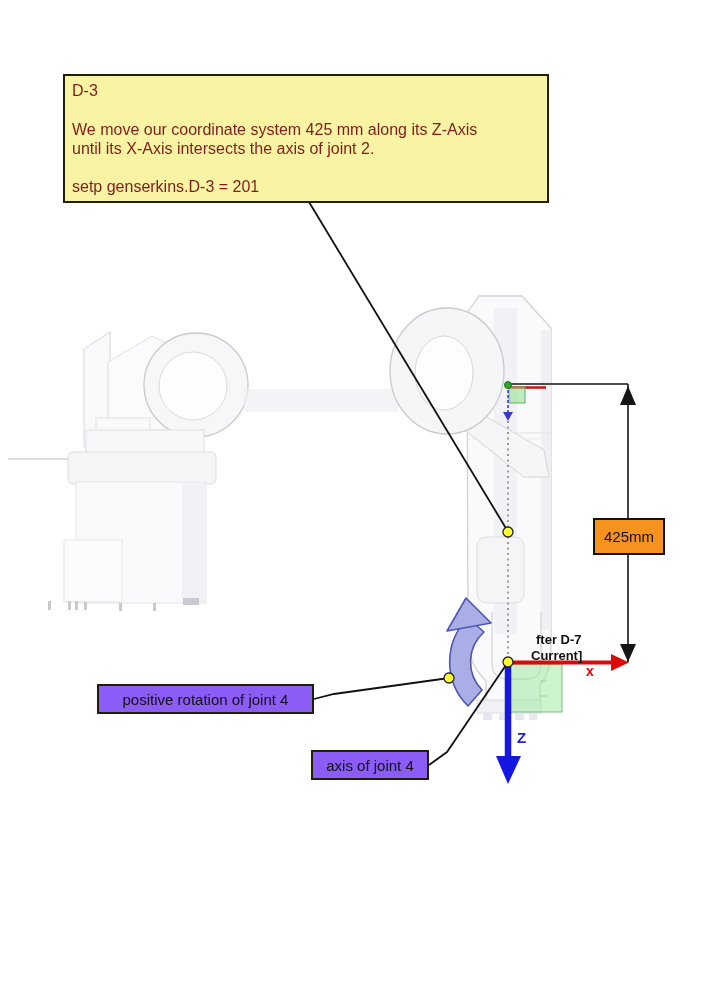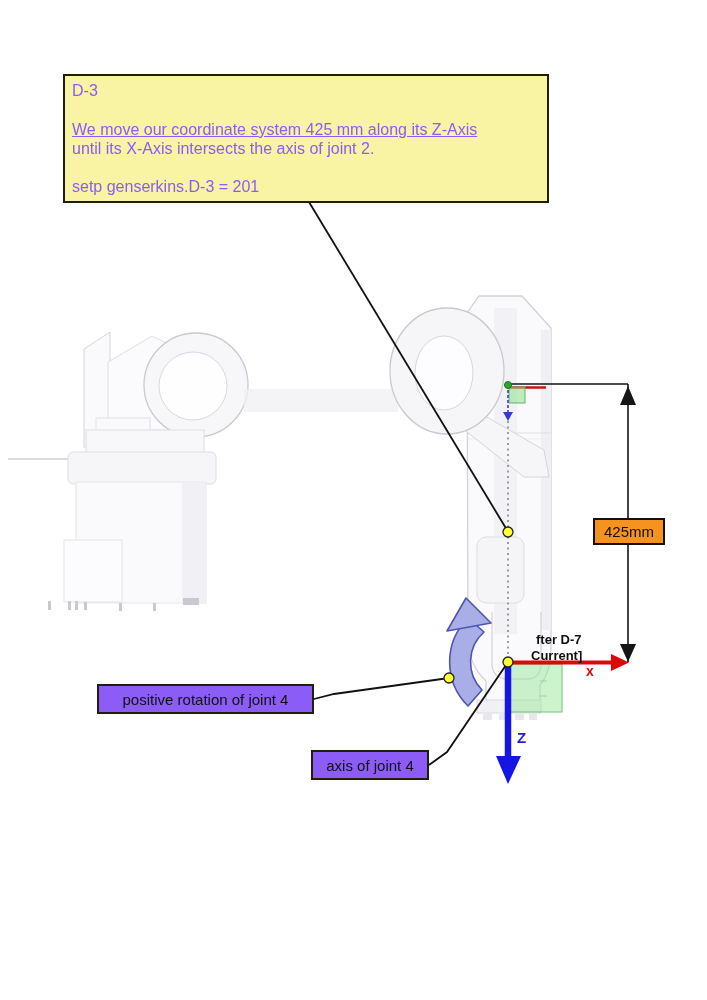--- a/index.html
+++ b/index.html
@@ -3,39 +3,39 @@
 <meta charset="utf-8">
 <style>
   html,body{margin:0;padding:0;background:#fff;}
   #stage{
     position:relative;width:707px;height:1000px;background:#ffffff;
     font-family:"Liberation Sans", sans-serif;color:#111;overflow:hidden;
   }
   #drawing{position:absolute;left:0;top:0;}
   .callout{
     position:absolute;box-sizing:border-box;background:#F8F4A4;
-    border:2px solid #1f1f05;color:#8b5cf6;
+    border:2px solid #1f1f05;color:#7f1d1d;
   }
   .callout-main{
     left:63px;top:74px;width:486px;height:129px;
     font-size:16px;line-height:19px;padding:5px 7px;
   }
   .callout-main .cm-title{margin:0;}
-  .callout-main .cm-body1{margin-top:20px;text-decoration:underline;}
+  .callout-main .cm-body1{margin-top:20px;}
   .callout-main .cm-body2{margin-top:0;}
   .callout-main .cm-cmd{margin-top:19px;}
   .tag{
     position:absolute;box-sizing:border-box;background:#8b5cf6;
     border:2px solid #1f1f05;font-size:15px;display:flex;
     align-items:center;justify-content:center;color:#111;white-space:nowrap;
   }
   .tag-rotation{left:97px;top:684px;width:217px;height:30px;}
   .tag-axis{left:311px;top:750px;width:118px;height:30px;}
   .dim-box{
-    position:absolute;box-sizing:border-box;left:593px;top:518px;width:72px;height:27px;
+    position:absolute;box-sizing:border-box;left:593px;top:518px;width:72px;height:37px;
     background:#F6921E;border:2px solid #111;font-size:15px;color:#111;
     display:flex;align-items:center;justify-content:center;
   }
   .frame-label{position:absolute;font-size:13px;font-weight:700;color:#111;line-height:15px;white-space:nowrap;}
   .frame-label-1{left:536px;top:632px;}
   .frame-label-2{left:531px;top:648px;}
   .axis-label{position:absolute;font-weight:700;white-space:nowrap;}
   .axis-label-x{left:586px;top:663px;color:#DD0808;font-size:14px;}
   .axis-label-z{left:517px;top:729px;color:#2121CF;font-size:15px;}
 </style>

